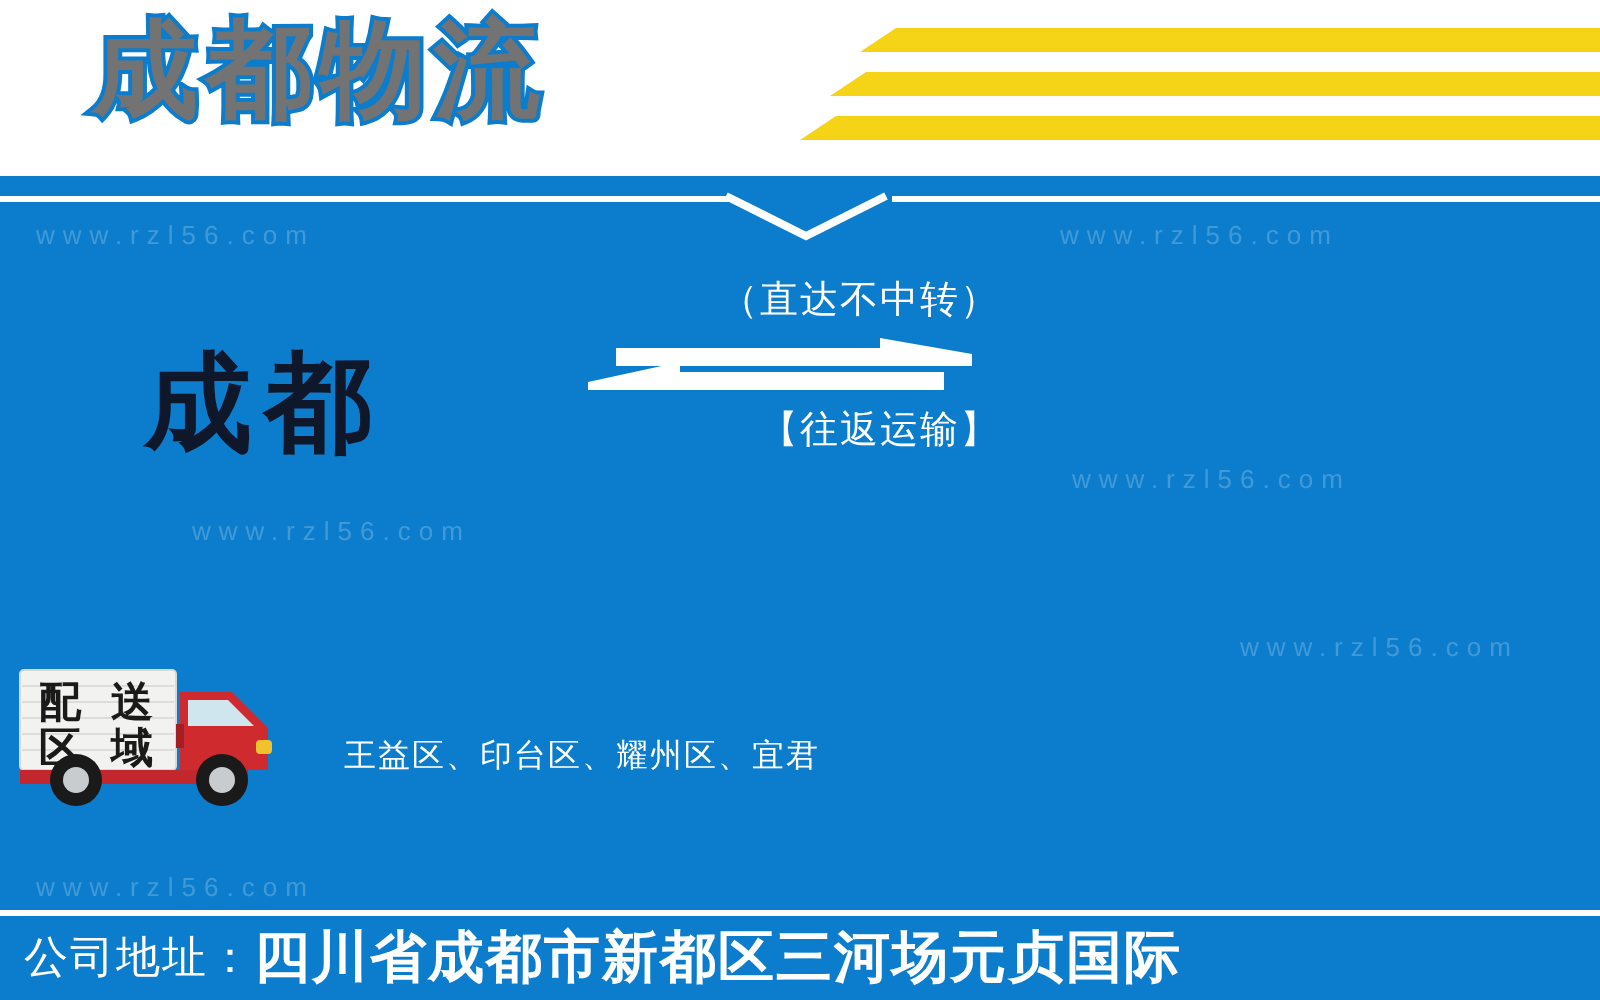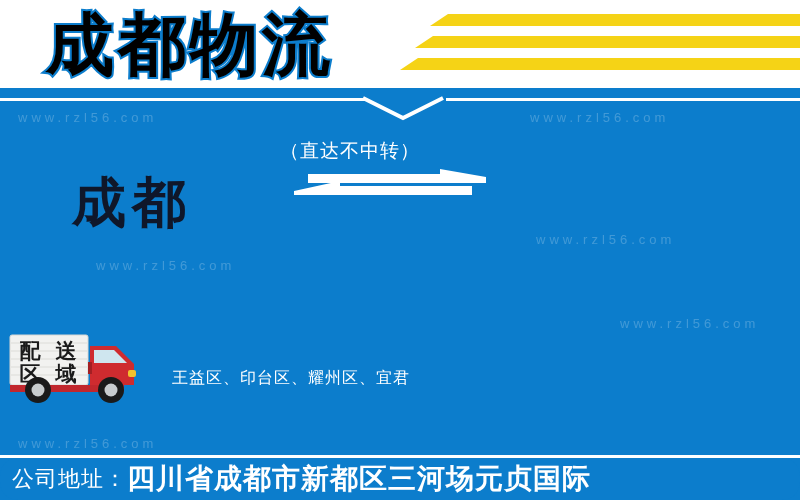--- a/index.html
+++ b/index.html
@@ -17,24 +17,24 @@
   }
 
   
   .header{
     position:absolute;left:0;top:0;width:800px;height:88px;
     background:#ffffff;
     overflow:hidden;
   }
   .brand-title{
     position:absolute;left:46px;top:4px;
-    font-size:68px;
+    font-size:53px;
     font-weight:bold;
     letter-spacing:4px;
-    color:#000000;
+    color:#737373;
     -webkit-text-stroke:4px #0c7dcc;
     paint-order:stroke fill;
     white-space:nowrap;
     line-height:1.2;
   }
   .stripes{
     position:absolute;right:0;top:14px;width:420px;height:62px;
   }
   .stripe{
     position:absolute;right:0;height:12px;background:#f5d316;
@@ -61,21 +61,21 @@
     font-size:54px;
     font-weight:bold;
     letter-spacing:6px;
     white-space:nowrap;
     line-height:1;
   }
   .city.origin{ left:72px;  top:175px; }
   .city.dest{   left:540px; top:175px; }
 
   .mid{
-    position:absolute;left:280px;top:140px;width:220px;text-align:left;
+    position:absolute;left:280px;top:140px;width:220px;text-align:right;
   }
   .mid .tag{
     color:#ffffff;
     font-size:19px;
     letter-spacing:1px;
     white-space:nowrap;
     line-height:1.2;
   }
   .mid .tag.top{ margin-bottom:4px; }
   .mid .arrow{ height:36px; position:relative; }
@@ -165,20 +165,21 @@
   <div class="city origin">成都</div>
 
   <div class="mid">
     <div class="tag top">（直达不中转）</div>
     <div class="arrow">
       <svg width="200" height="36" viewBox="0 0 200 36">
         <path d="M196 6 L150 -2 L150 3 L18 3 L18 12 L196 12 Z" fill="#ffffff" transform="translate(0,4)"></path>
         <path d="M4 26 L50 16 L50 21 L182 21 L182 30 L4 30 Z" fill="#ffffff" transform="translate(0,-2)"></path>
       </svg>
     </div>
+    <div class="tag bot">【往返运输】</div>
   </div>
 
 
 
   <div class="truck">
     <svg width="150" height="72" viewBox="0 0 150 72">
 
       <rect x="4" y="3" width="78" height="50" rx="2" fill="#f2f2f0" stroke="#d8d8d4" stroke-width="1"></rect>
       <g stroke="#dcdcd8" stroke-width="1">
         <line x1="5" y1="11" x2="81" y2="11"></line>

